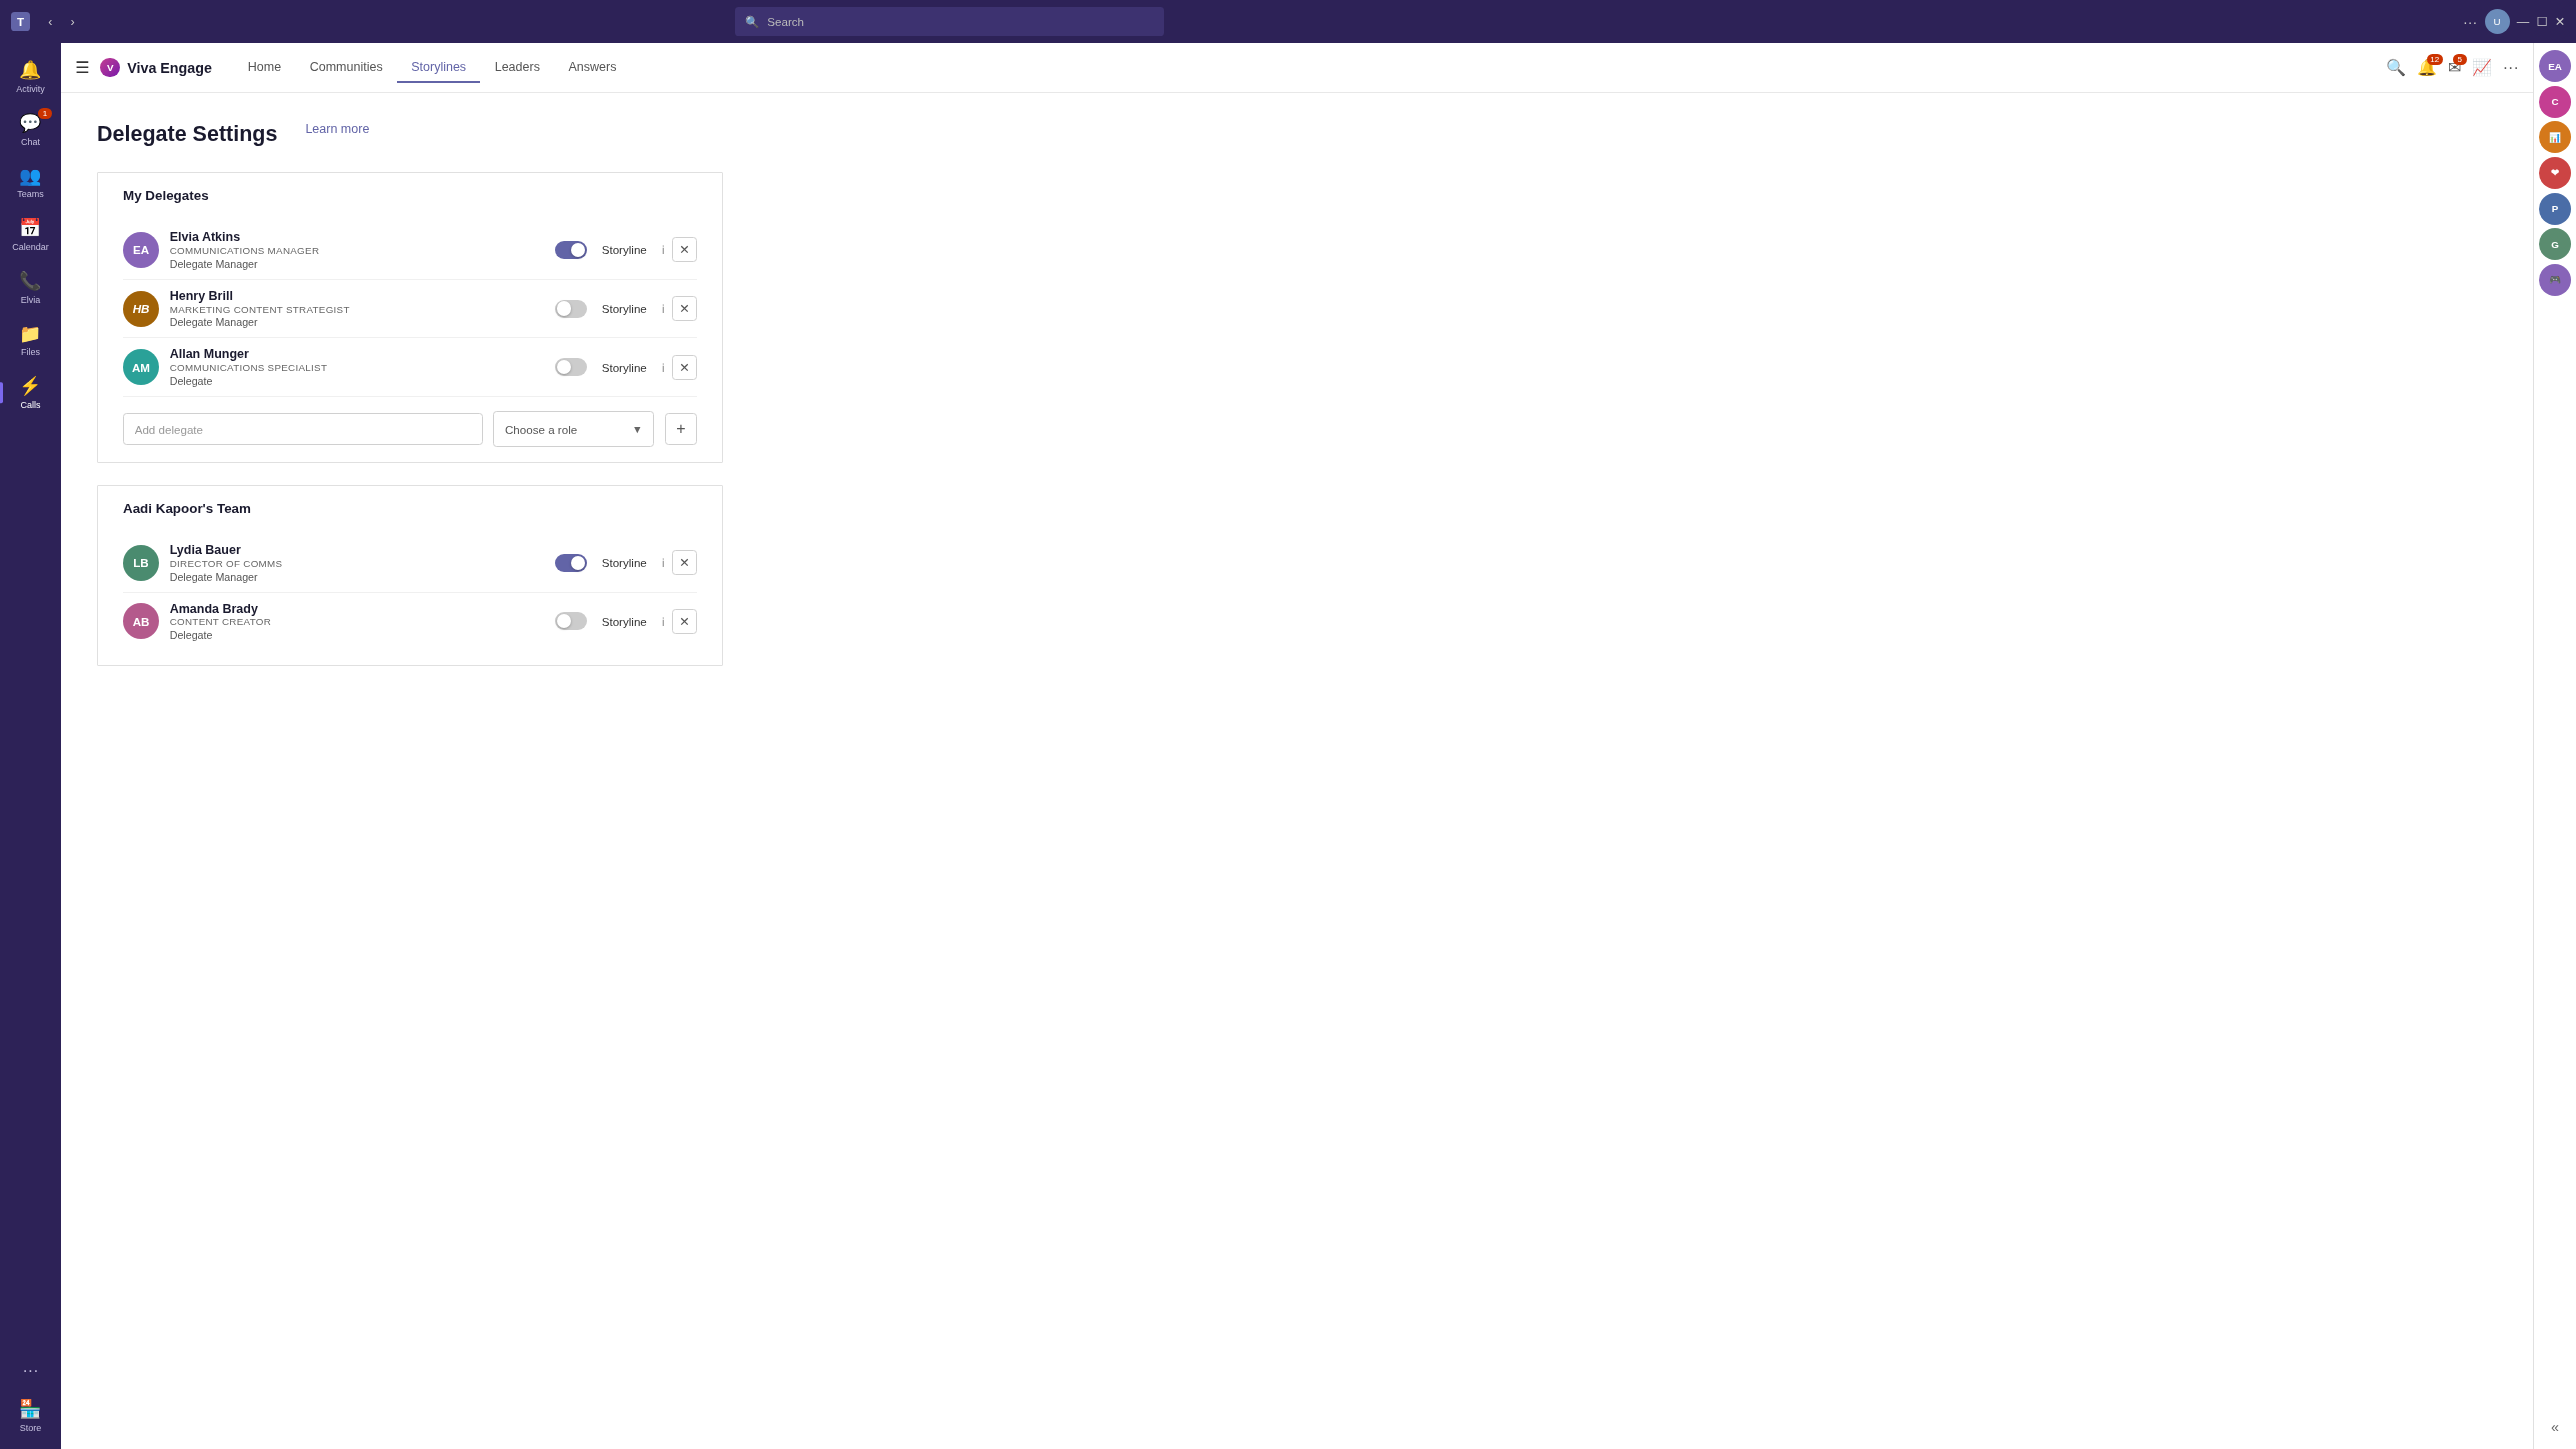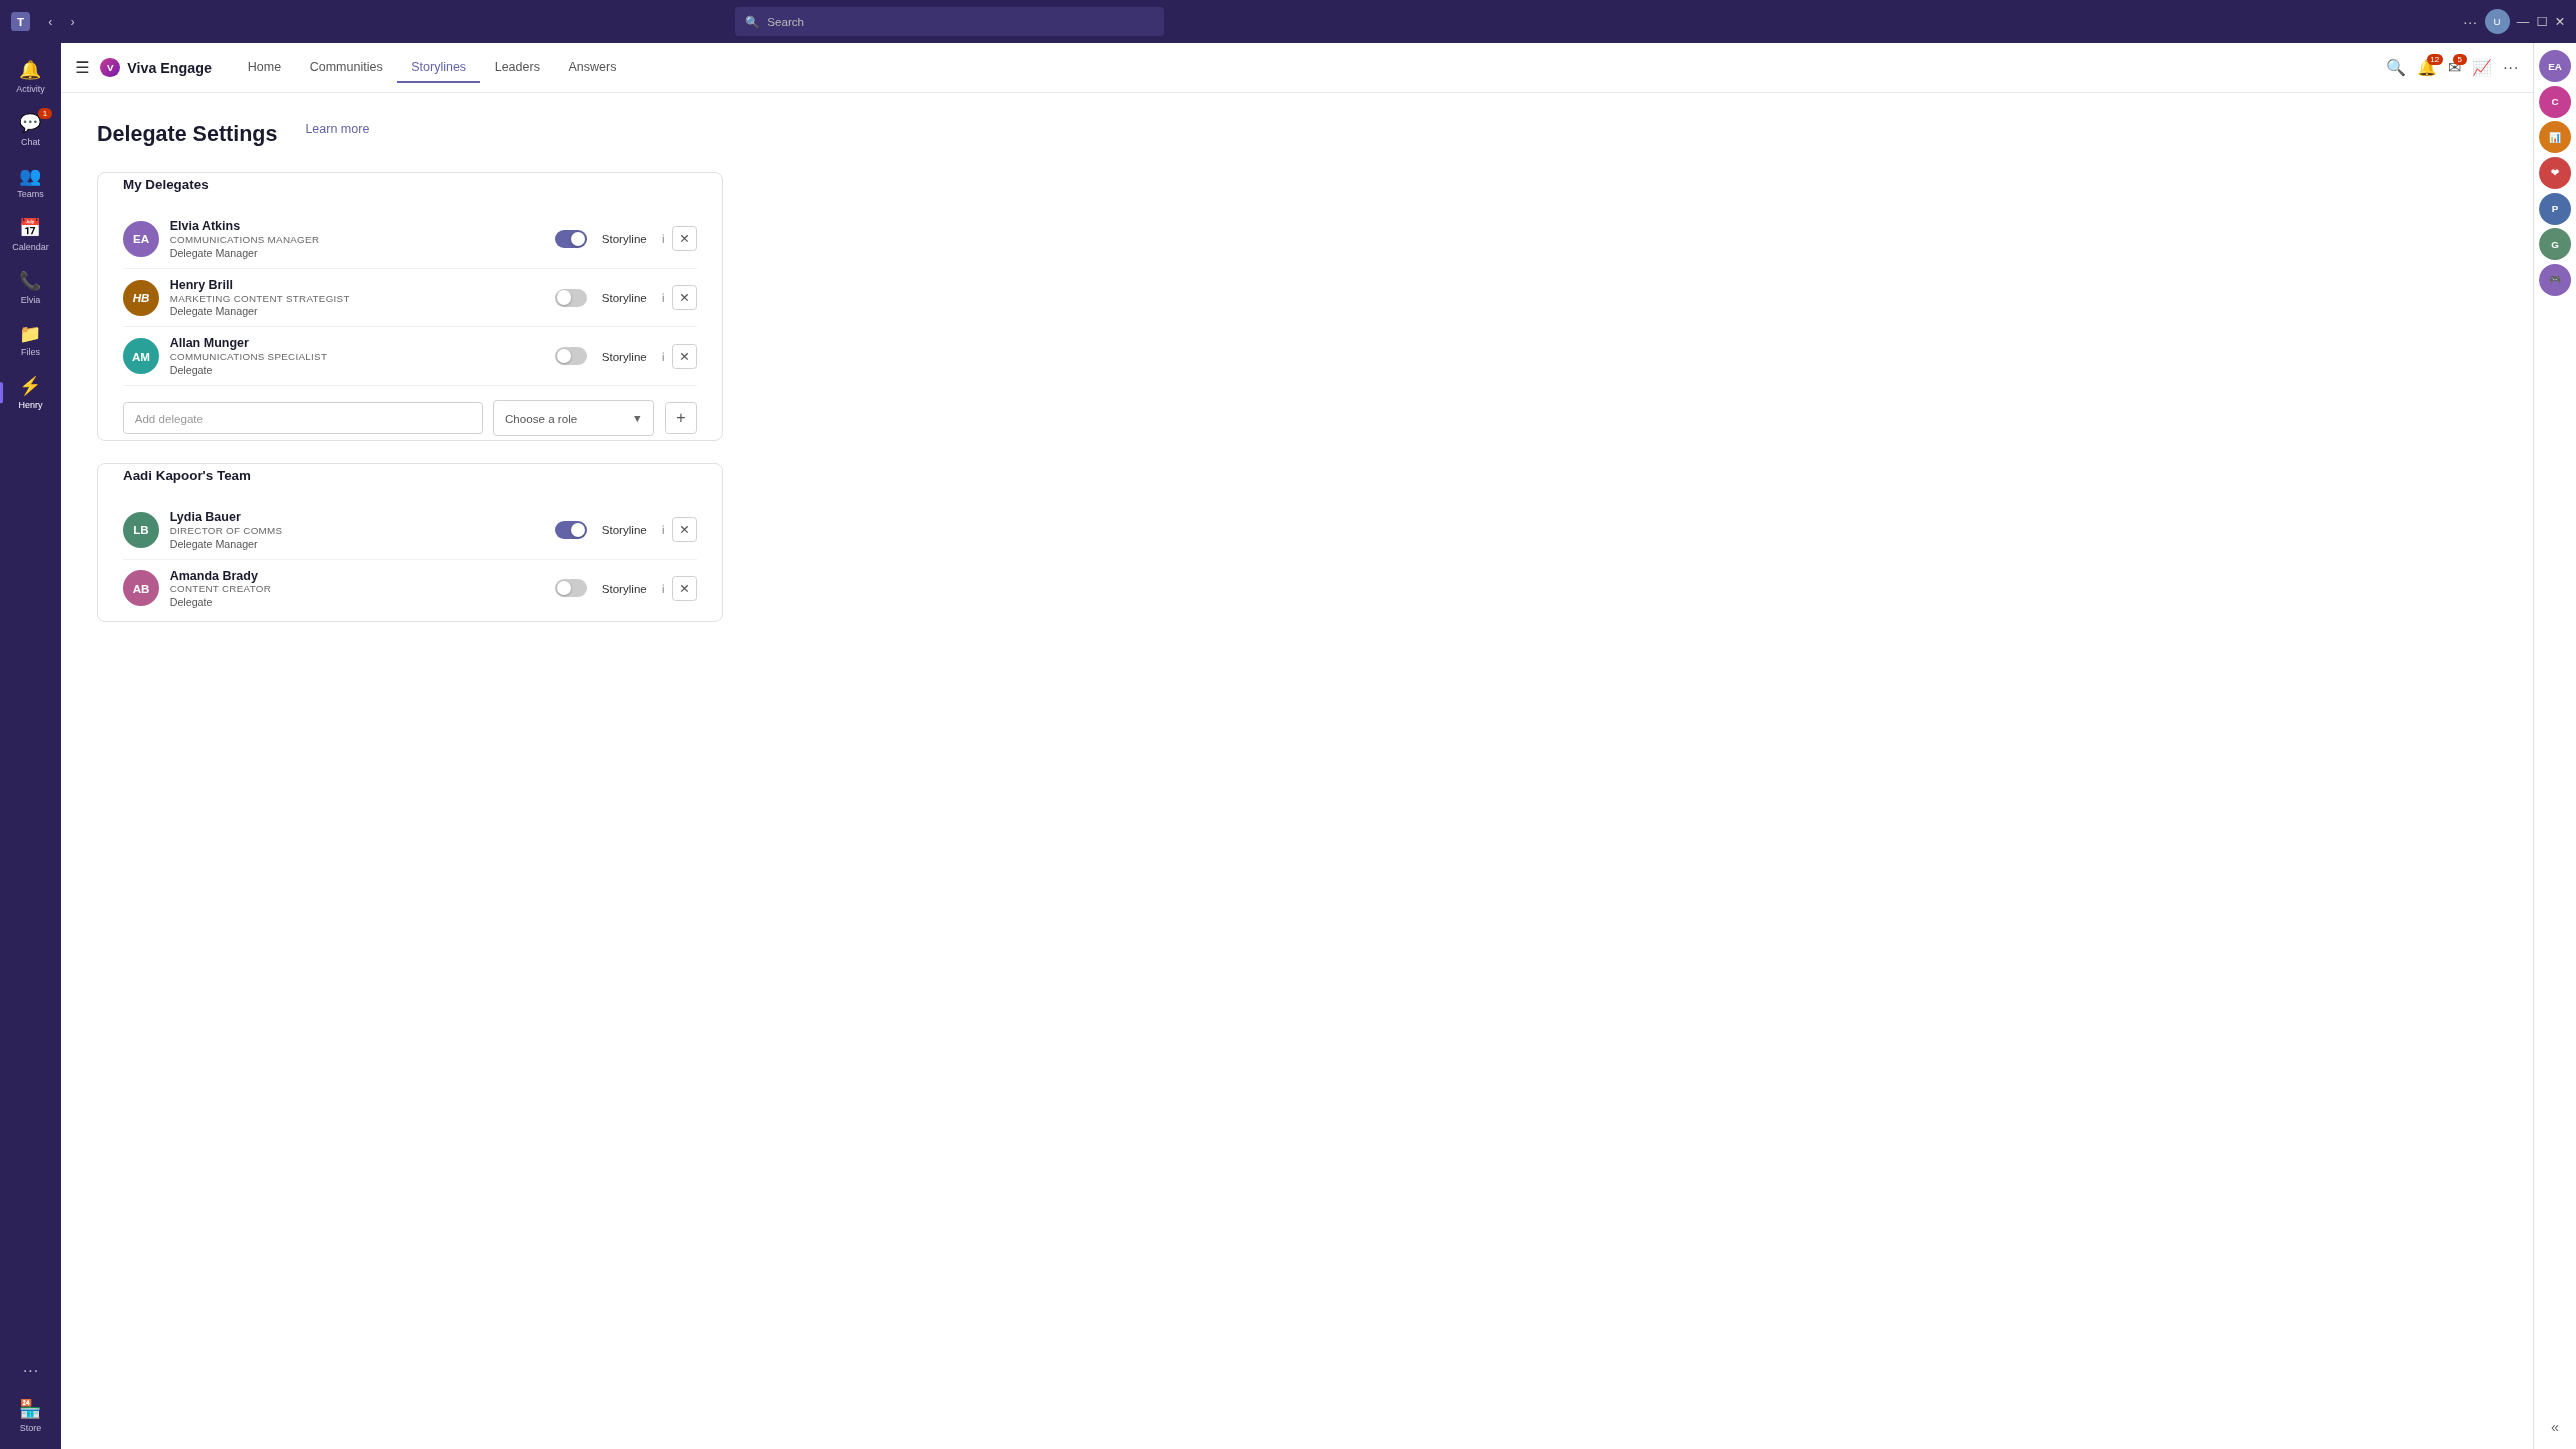--- a/index.html
+++ b/index.html
@@ -99,22 +99,22 @@
 
     
     .page-content { flex: 1; overflow-y: auto; padding: 29px 36px; }
 
     .page-title-row { display: flex; align-items: flex-start; gap: 28px; margin-bottom: 25px; }
     .page-title { font-size: 21.5px; font-weight: 600; color: #1a1a2e; }
     .learn-more-link { color: #6264a7; font-size: 12.5px; text-decoration: none; cursor: pointer; }
 
     
     .card {
-      background: #fff; border: 0.9px solid #e0e0e0; border-radius: 8px;
-      padding: 4px 25px; max-width: 626px; margin-bottom: 21.5px;
+      background: #fff; border: 0.9px solid #e0e0e0; border-radius: 1px;
+      padding: 15px 25px; max-width: 626px; margin-bottom: 21.5px;
     }
     .card-section-title { font-size: 13.4px; font-weight: 600; color: #1a1a2e; margin-bottom: 18px; }
 
     
     .delegate-row {
       display: flex; align-items: center; padding: 9px 0;
       border-bottom: 0.9px solid #f0f0f0;
     }
     .delegate-row:last-child { border-bottom: none; }
     .delegate-avatar {
@@ -239,21 +239,21 @@
     <div class="sidebar-icon-item">
       <span class="sidebar-icon">📞</span>
       <span>Elvia</span>
     </div>
     <div class="sidebar-icon-item">
       <span class="sidebar-icon">📁</span>
       <span>Files</span>
     </div>
     <div class="sidebar-icon-item active">
       <span class="sidebar-icon">⚡</span>
-      <span>Henry</span>
+      <span>Calls</span>
     </div>
     <div class="sidebar-spacer"></div>
     <div class="sidebar-dots">···</div>
     <div class="sidebar-icon-item">
       <span class="sidebar-icon">🏪</span>
       <span>Store</span>
     </div>
   </div>
 
   <div class="main-area">

